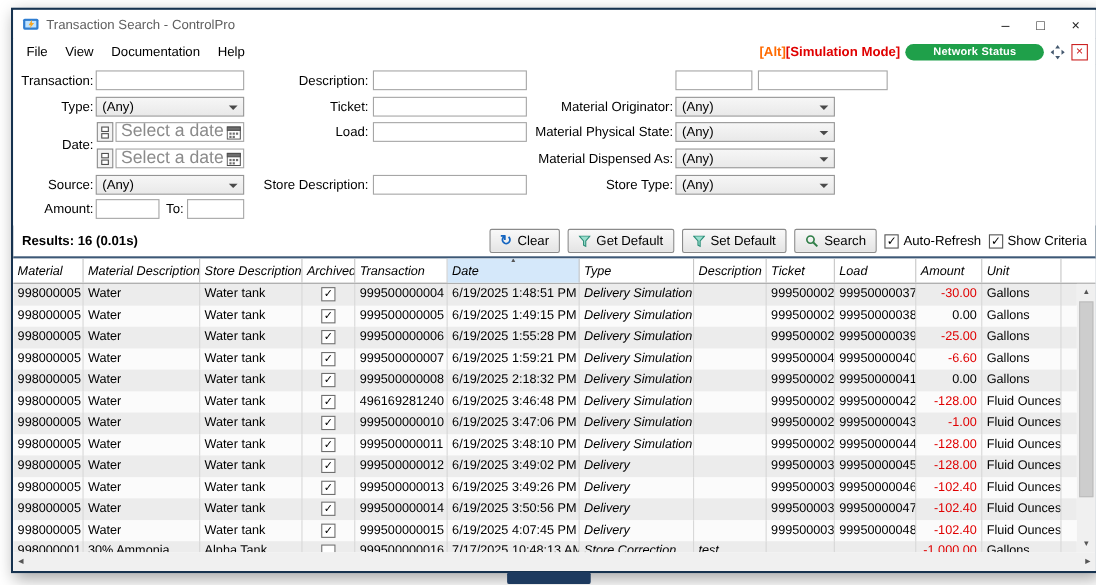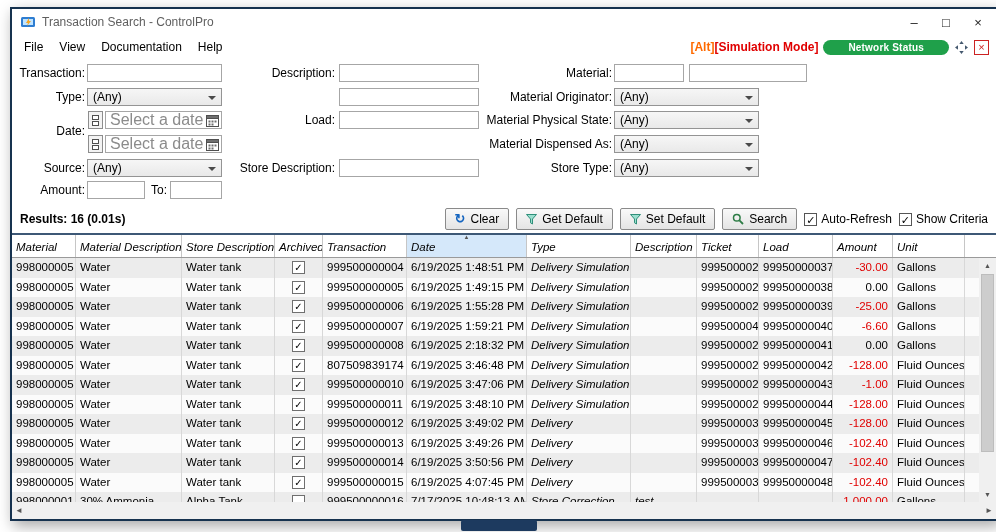--- a/index.html
+++ b/index.html
@@ -186,27 +186,27 @@
       <span>(Any)</span>
       <span class="chev"></span>
     </div>
     <div class="flabel" style="left:3px;top:122px;width:70px">Amount:</div>
     <input class="tinput" style="left: 75px; top: 122px; width: 58px;">
     <div class="flabel" style="left:133px;top:122px;width:22px">To:</div>
     <input class="tinput" style="left: 158px; top: 122px; width: 52px;">
 
     <div class="flabel" style="left:193px;top:5px;width:130px">Description:</div>
     <input class="tinput" style="left: 327px; top: 5px; width: 140px;">
+    <div class="flabel" style="left:193px;top:29px;width:130px">Ticket:</div>
     <input class="tinput" style="left: 327px; top: 29px; width: 140px;">
     <div class="flabel" style="left:193px;top:52px;width:130px">Load:</div>
     <input class="tinput" style="left: 327px; top: 52px; width: 140px;">
     <div class="flabel" style="left:193px;top:100px;width:130px">Store Description:</div>
     <input class="tinput" style="left: 327px; top: 100px; width: 140px;">
 
-    <div class="flabel" style="left:452px;top:5px;width:148px">Material:</div>
     <input class="tinput" style="left: 602px; top: 5px; width: 70px;">
     <input class="tinput" style="left: 677px; top: 5px; width: 118px;">
     <div class="flabel" style="left:452px;top:29px;width:148px">Material Originator:</div>
     <div class="combo" style="left:602px;top:29px;width:145px">
       <span>(Any)</span>
       <span class="chev"></span>
     </div>
     <div class="flabel" style="left:452px;top:52px;width:148px">Material Physical State:</div>
     <div class="combo" style="left:602px;top:52px;width:145px">
       <span>(Any)</span>
@@ -364,21 +364,21 @@
           <div class="cell right">0.00</div>
           <div class="cell">Gallons</div>
         </div>
         <div class="grid-row even">
           <div class="cell">998000005</div>
           <div class="cell">Water</div>
           <div class="cell">Water tank</div>
           <div class="cell center">
             <span class="gcbx">✓</span>
           </div>
-          <div class="cell">807509839174</div>
+          <div class="cell">496169281240</div>
           <div class="cell">6/19/2025 3:46:48 PM</div>
           <div class="cell italic">Delivery Simulation</div>
           <div class="cell italic"></div>
           <div class="cell">9995000027</div>
           <div class="cell">99950000042</div>
           <div class="cell right neg">-128.00</div>
           <div class="cell">Fluid Ounces</div>
         </div>
         <div class="grid-row odd">
           <div class="cell">998000005</div>

